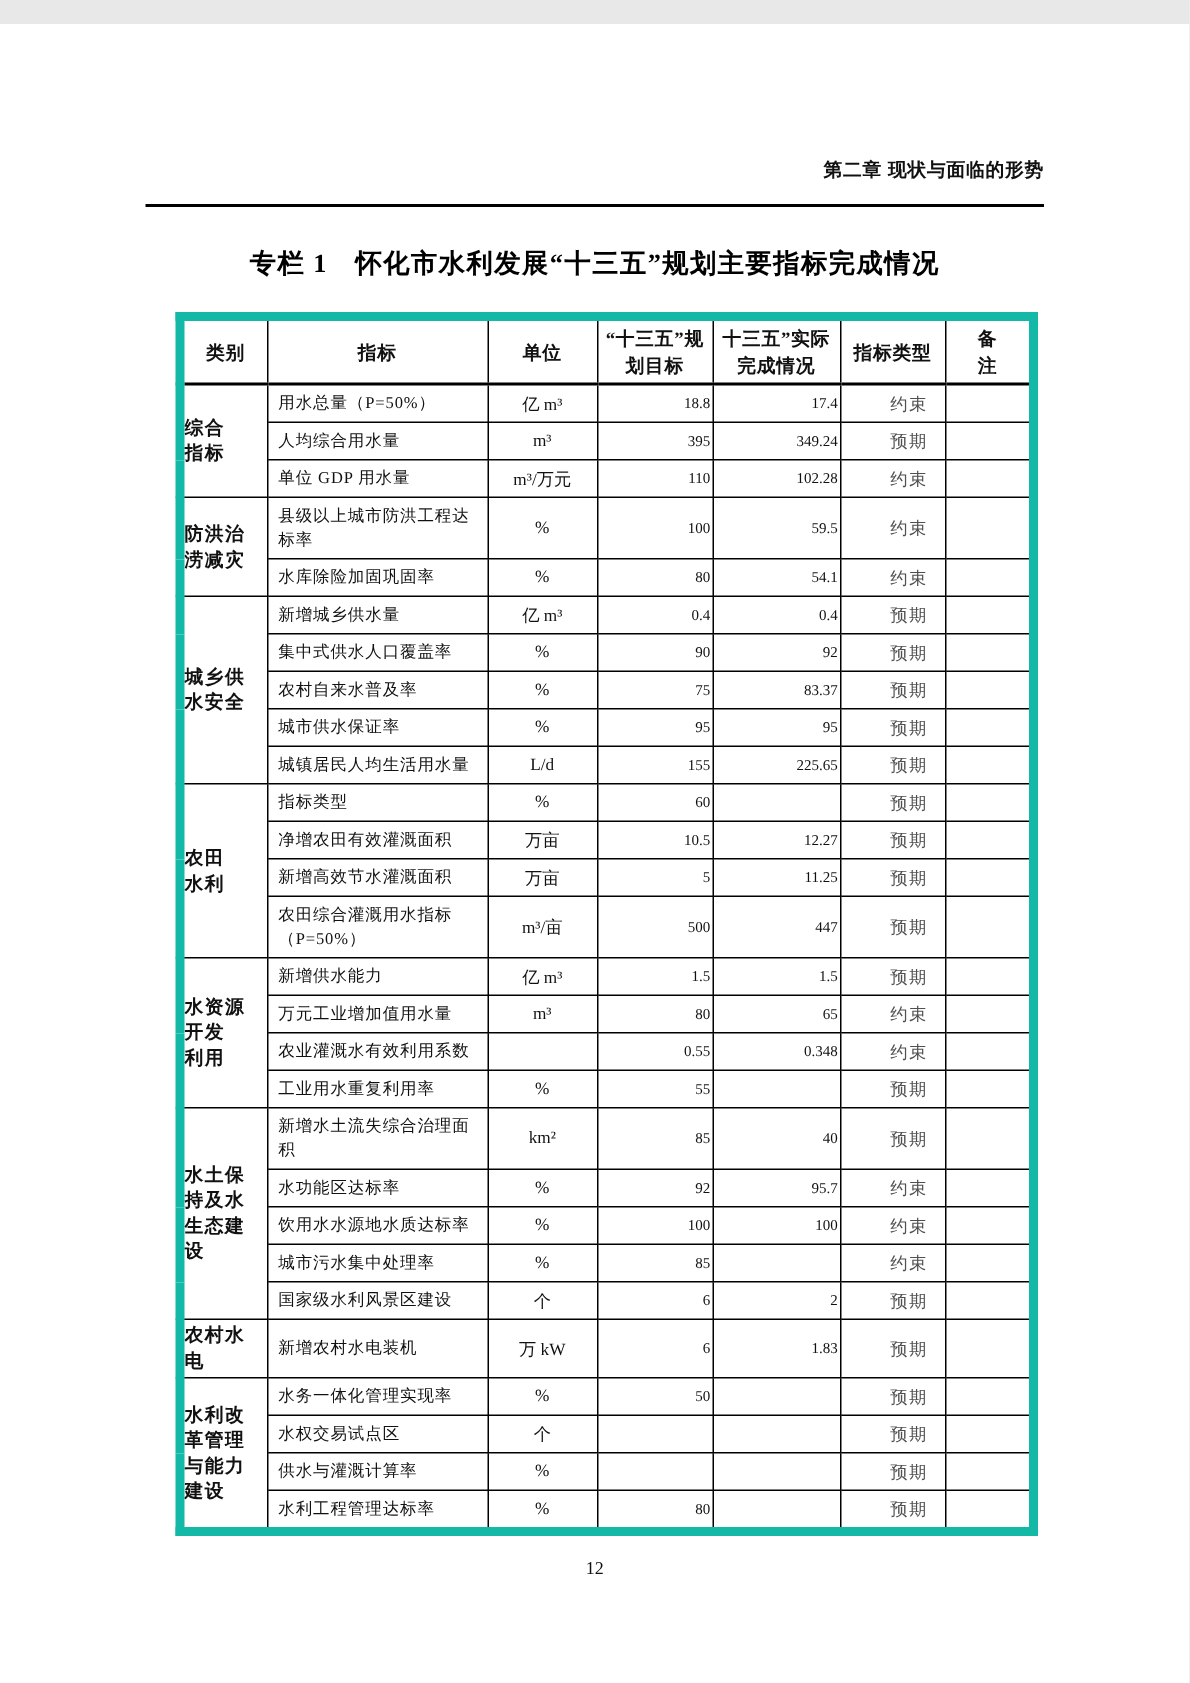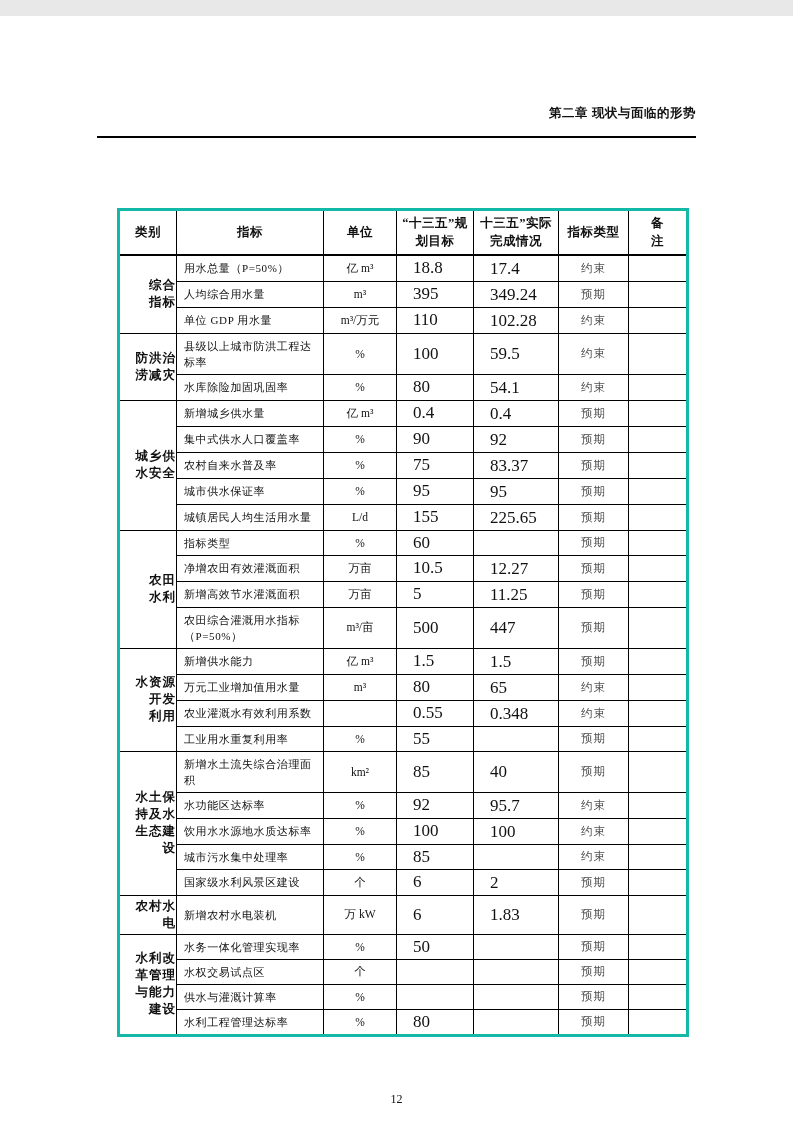--- a/index.html
+++ b/index.html
@@ -46,21 +46,21 @@
   .table-wrap {
     position: absolute;
     top: 192px;
     left: 117px;
     width: 569px;
   }
   table.main {
     border-collapse: collapse;
     table-layout: fixed;
     width: 569px;
-    border: 3px solid #14b8a6;
+    border: 6px solid #14b8a6;
   }
   table.main th, table.main td {
     border: 1px solid #000;
     overflow: hidden;
   }
   table.main thead th {
     border-bottom: 2px solid #000;
     font-weight: bold;
     font-size: 12.5px;
     line-height: 18px;
@@ -69,72 +69,73 @@
     white-space: pre-line;
     height: 45px;
     padding: 2px 1px;
     letter-spacing: 0.5px;
   }
   table.main td { height: 25px; vertical-align: middle; }
   td.cat {
     font-weight: bold;
     font-size: 12.5px;
     line-height: 17px;
-    text-align: right;
+    text-align: left;
     white-space: pre-line;
     letter-spacing: 1px;
     padding: 2px 0;
   }
   td.ind {
     text-align: left;
     font-size: 11px;
     line-height: 16px;
     padding: 4px 2px 4px 7px;
     letter-spacing: 0.6px;
   }
   td.unit {
     text-align: center;
     font-size: 11.5px;
     padding: 2px 1px;
   }
   td.num {
-    text-align: left;
-    font-size: 17px;
-    padding: 2px 16px;
+    text-align: right;
+    font-size: 10px;
+    padding: 2px 1px;
   }
   td.actual {
     vertical-align: top;
     padding-top: 3px;
   }
   td.type {
-    text-align: center;
+    text-align: right;
     font-size: 11.5px;
     letter-spacing: 1px;
-    padding: 2px 1px;
+    padding: 2px 11px;
   }
   td.remark { padding: 0; }
   .page-number {
     position: absolute;
-    top: 1076px;
+    top: 1022px;
     left: 0;
     width: 100%;
     text-align: center;
     font-size: 12px;
     color: #111;
   }
 </style>
 </head>
 <body>
 
 <div class="page">
 
   <div class="chapter-header">第二章 现状与面临的形势</div>
 
   <div class="rule"></div>
 
+  <div class="doc-title">专栏 1　怀化市水利发展“十三五”规划主要指标完成情况</div>
 
   <div class="table-wrap">
     <table class="main">
       <colgroup>
         <col style="width:58px">
         <col style="width:147px">
         <col style="width:73px">
         <col style="width:77px">
         <col style="width:85px">
         <col style="width:70px">

